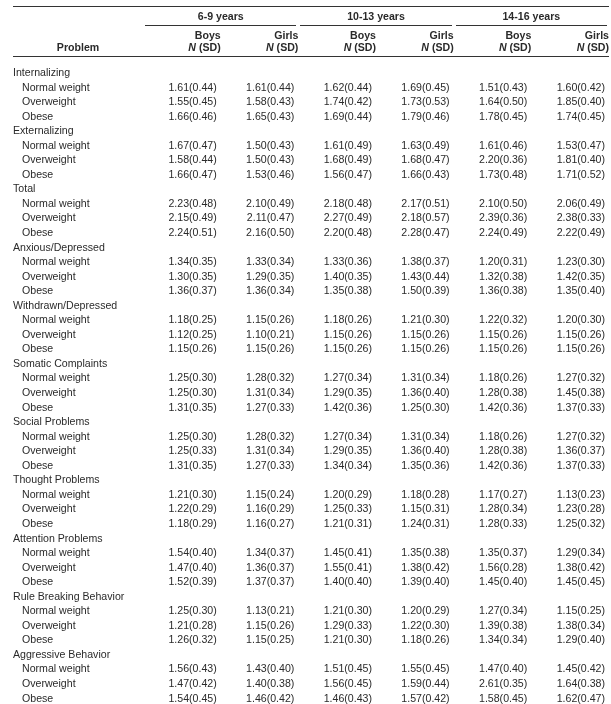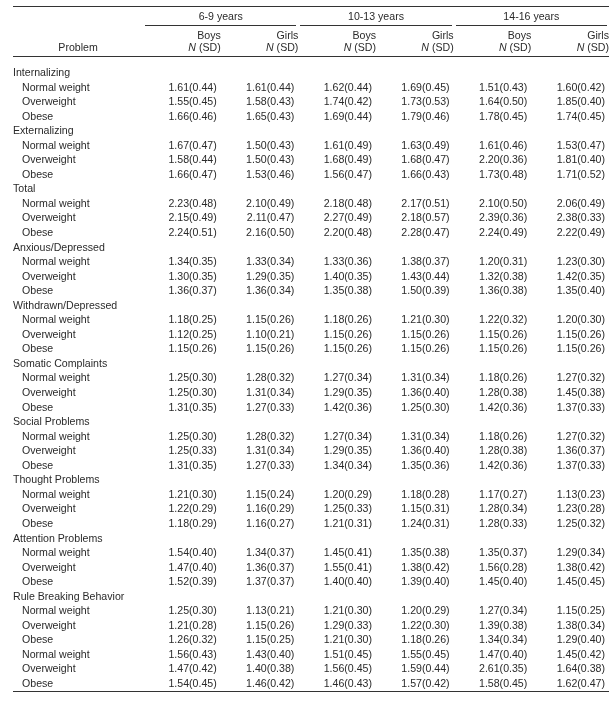--- a/index.html
+++ b/index.html
@@ -2,21 +2,21 @@
 <html><head>
 <meta charset="utf-8">
 <style>
   html, body { margin: 0; padding: 0; background: #ffffff; }
   body { width: 611px; height: 704px; overflow: hidden; font-family: "Liberation Sans", "DejaVu Sans", sans-serif; color: #2a2a2a; }
   .wrap { position: absolute; left: 13px; top: 6px; width: 596px; }
   table { border-collapse: collapse; width: 596px; table-layout: fixed; font-size: 10.6px; }
   col.c0 { width: 130px; }
   col.cv { width: 77.6px; }
   .toprule td { border-top: 1.5px solid #333; height: 0; padding: 0; }
-  th { font-weight: normal; padding: 0; }
+  th { font-weight: bold; padding: 0; }
   .grp th { height: 19px; vertical-align: middle; text-align: center; }
   .grp th.g span { display: block; border-bottom: 1.2px solid #333; margin: 0 2px; padding-bottom: 3px; padding-top: 3px; }
   .sub th { text-align: right; line-height: 12px; padding-top: 3px; padding-bottom: 3px; border-bottom: 1.2px solid #333; }
   .sub th.prob { text-align: center; vertical-align: bottom; padding-left: 0; }
   .sub th.v { padding-left: 18px; }
   td { padding: 0; height: 14.55px; line-height: 14.55px; white-space: nowrap; }
   td.cat { text-align: left; }
   td.lvl { padding-left: 9px; }
   td.val { text-align: right; padding-right: 4px; }
   tr.first td { padding-top: 8px; }
@@ -357,20 +357,23 @@
         </tr>
         <tr>
           <td class="lvl">Obese</td>
           <td class="val">1.26(0.32)</td>
           <td class="val">1.15(0.25)</td>
           <td class="val">1.21(0.30)</td>
           <td class="val">1.18(0.26)</td>
           <td class="val">1.34(0.34)</td>
           <td class="val">1.29(0.40)</td>
         </tr>
+        <tr class="">
+          <td class="cat" colspan="7">Aggressive Behavior</td>
+        </tr>
         <tr>
           <td class="lvl">Normal weight</td>
           <td class="val">1.56(0.43)</td>
           <td class="val">1.43(0.40)</td>
           <td class="val">1.51(0.45)</td>
           <td class="val">1.55(0.45)</td>
           <td class="val">1.47(0.40)</td>
           <td class="val">1.45(0.42)</td>
         </tr>
         <tr>

